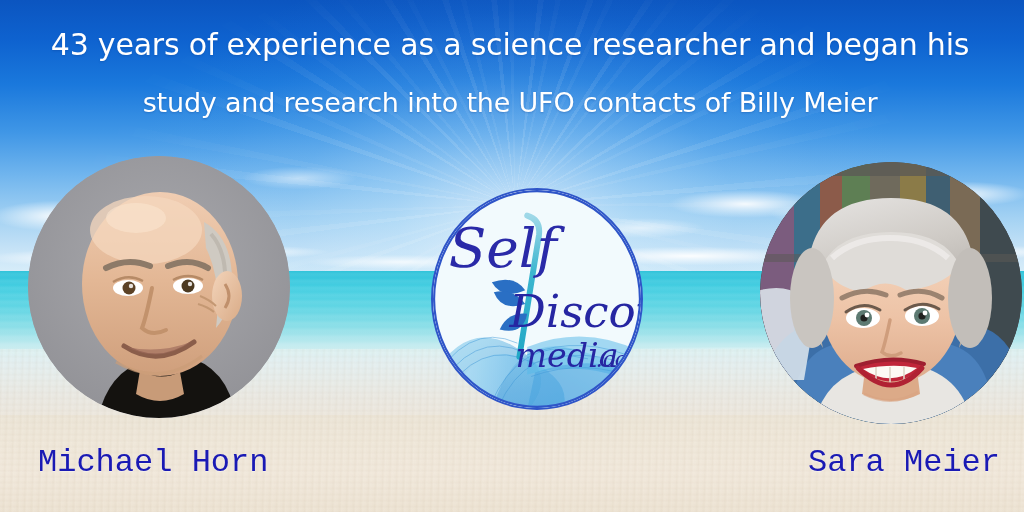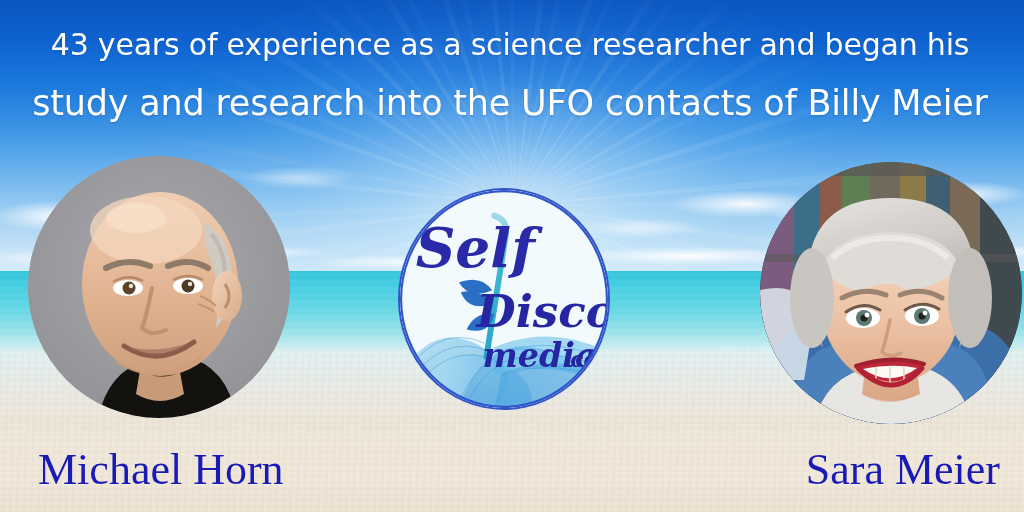--- a/index.html
+++ b/index.html
@@ -154,21 +154,21 @@
     font-family:"DejaVu Sans", sans-serif;
     font-size:30px;
     line-height:58px;
     font-weight:400;
     letter-spacing:-0.2px;
     white-space:nowrap;
     text-shadow:0 1px 2px rgba(10,60,140,0.30);
     z-index:6;
   }
   .headline .hl-line { display:block; }
-  .headline .hl-line:nth-child(2){ font-size:35px; }
+  .headline .hl-line:nth-child(2){ font-size:27px; }
 
   
   .portrait {
     position:absolute;
     border-radius:50%;
     overflow:hidden;
     z-index:7;
   }
   #portrait-left {
     left:28px; top:156px; width:262px; height:262px;
@@ -176,37 +176,36 @@
   }
   #portrait-right {
     left:760px; top:162px; width:262px; height:262px;
     background:#4e5a66;
   }
   .portrait svg { display:block; width:100%; height:100%; }
 
   
   #logo-badge {
     position:absolute;
-    left:398px; top:188px; width:212px; height:222px;
+    left:431px; top:188px; width:212px; height:222px;
     border-radius:50%;
     overflow:hidden;
     border:2px solid #2f55c8;
     background:
       linear-gradient(to bottom,#f4fbfe 0%, #eef8fd 55%, #e9f5fb 100%);
     z-index:8;
-    font-weight:bold;
   }
   #logo-badge svg { display:block; width:100%; height:100%; }
 
   
   .nameplate {
     position:absolute;
     color:#1a1ab4;
-    font-family:Liberation Serif, serif;
-    font-size:44px;
+    font-family:Liberation Mono, monospace;
+    font-size:32px;
     font-weight:400;
     white-space:nowrap;
     z-index:9;
     text-shadow:0 1px 1px rgba(255,255,255,0.45);
   }
   #name-left  { left:38px;  top:444px; }
   #name-right { right:24px; top:444px; }
 </style>
 </head>
 <body>

